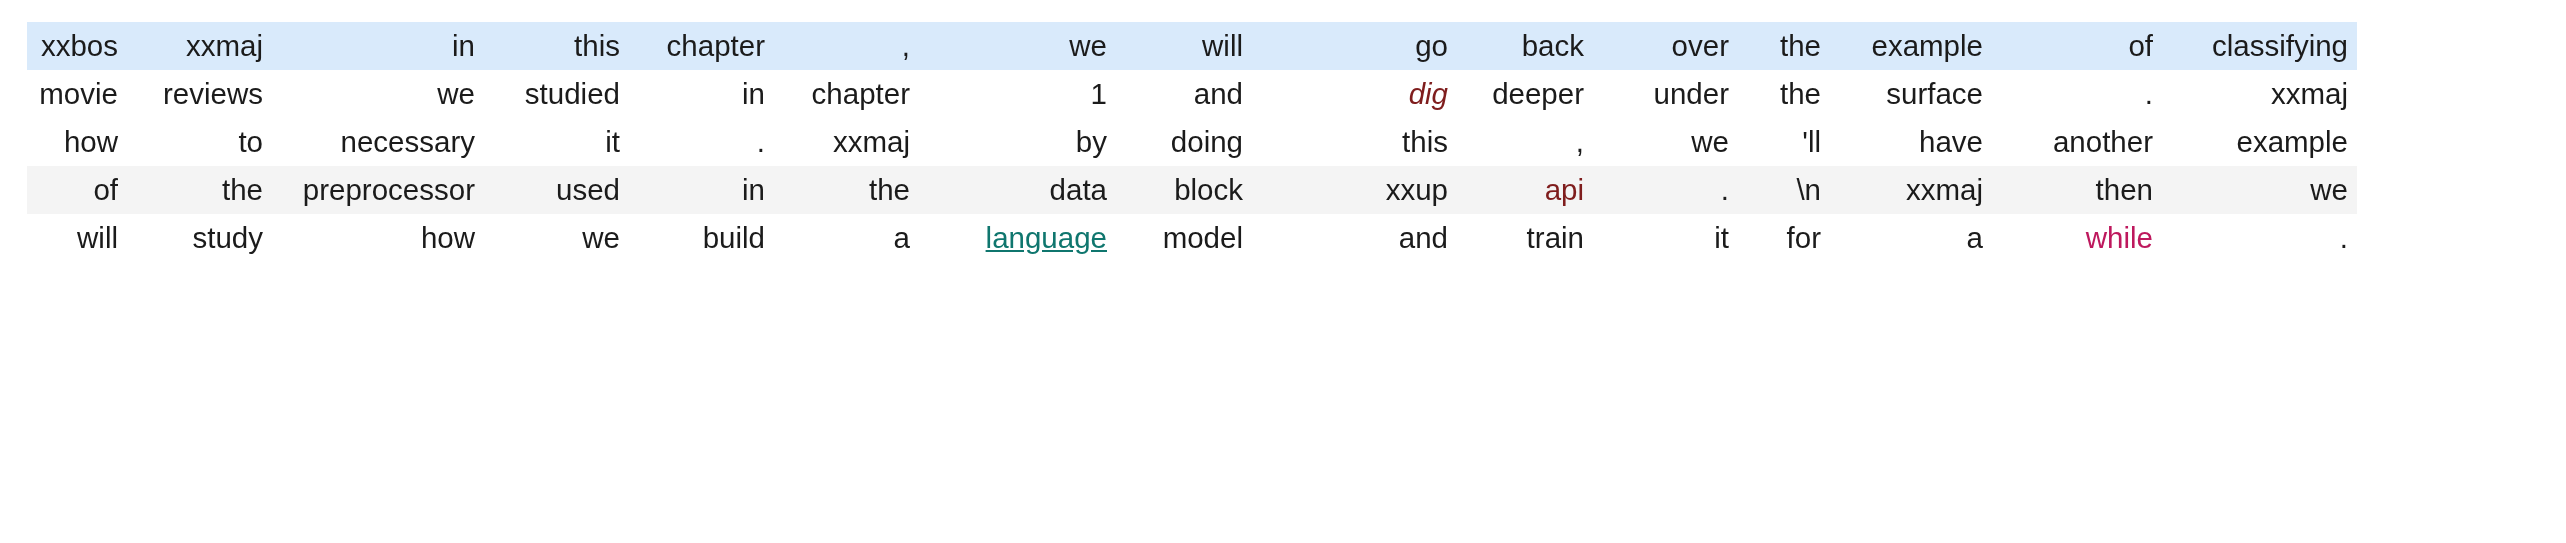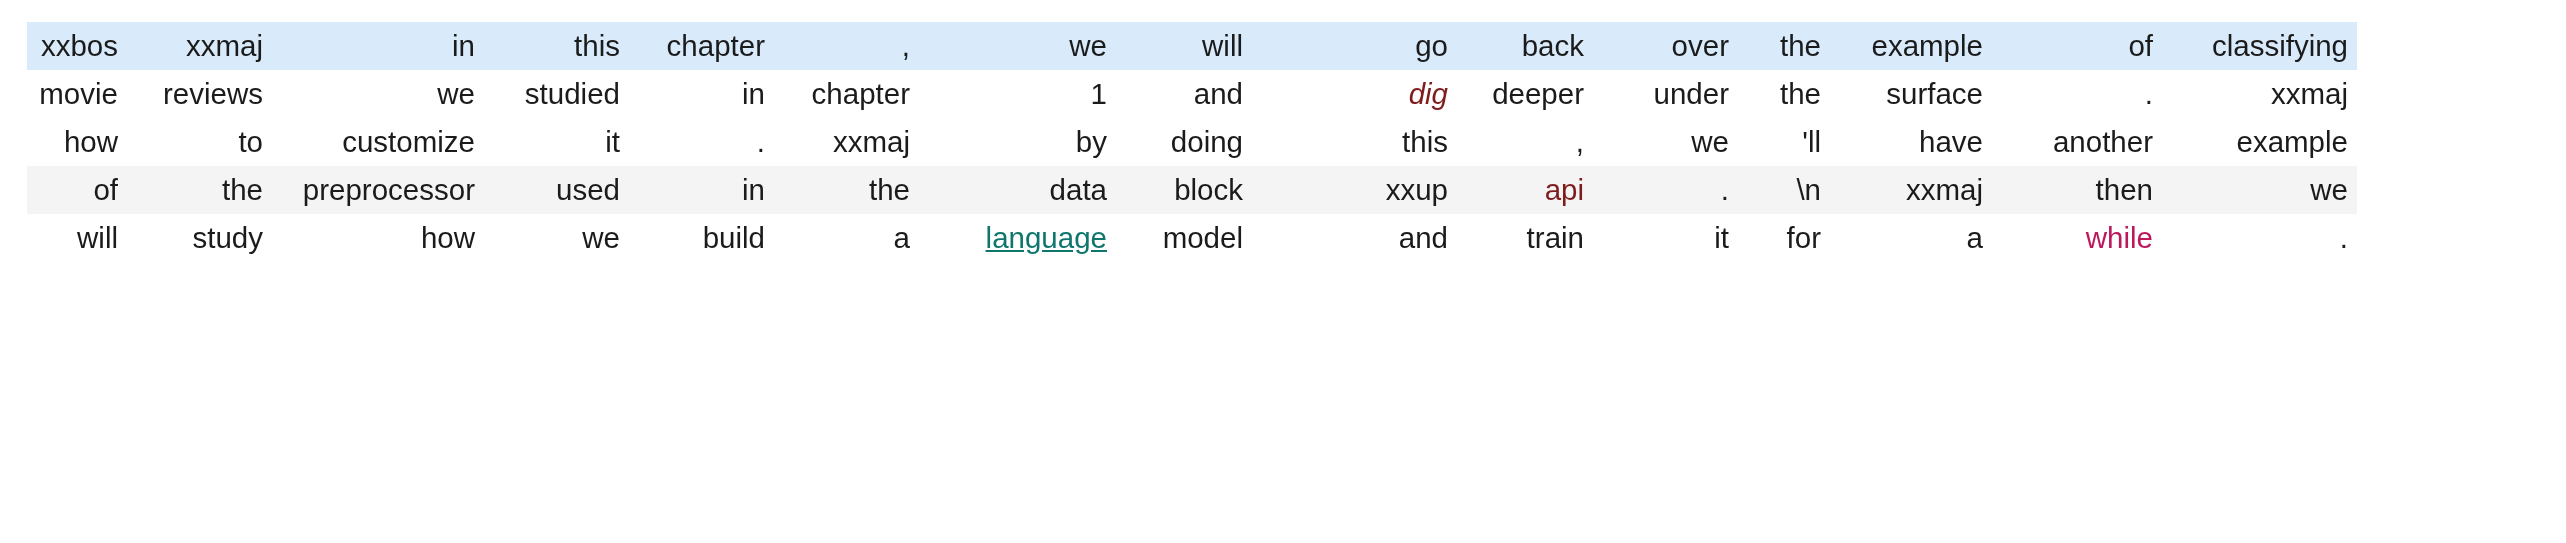--- a/index.html
+++ b/index.html
@@ -130,21 +130,21 @@
           <td style="color: rgb(27, 27, 27);">deeper</td>
           <td style="color: rgb(27, 27, 27);">under</td>
           <td style="color: rgb(27, 27, 27);">the</td>
           <td style="color: rgb(27, 27, 27);">surface</td>
           <td style="color: rgb(27, 27, 27);">.</td>
           <td style="color: rgb(27, 27, 27);">xxmaj</td>
         </tr>
         <tr style="background: rgb(255, 255, 255);">
           <td style="color: rgb(27, 27, 27);">how</td>
           <td style="color: rgb(27, 27, 27);">to</td>
-          <td style="color: rgb(27, 27, 27);">customize</td>
+          <td style="color: rgb(27, 27, 27);">necessary</td>
           <td style="color: rgb(27, 27, 27);">it</td>
           <td style="color: rgb(27, 27, 27);">.</td>
           <td style="color: rgb(27, 27, 27);">xxmaj</td>
           <td style="color: rgb(27, 27, 27);">by</td>
           <td style="color: rgb(27, 27, 27);">doing</td>
           <td style="color: rgb(27, 27, 27);">this</td>
           <td style="color: rgb(27, 27, 27);">,</td>
           <td style="color: rgb(27, 27, 27);">we</td>
           <td style="color: rgb(27, 27, 27);">'ll</td>
           <td style="color: rgb(27, 27, 27);">have</td>

